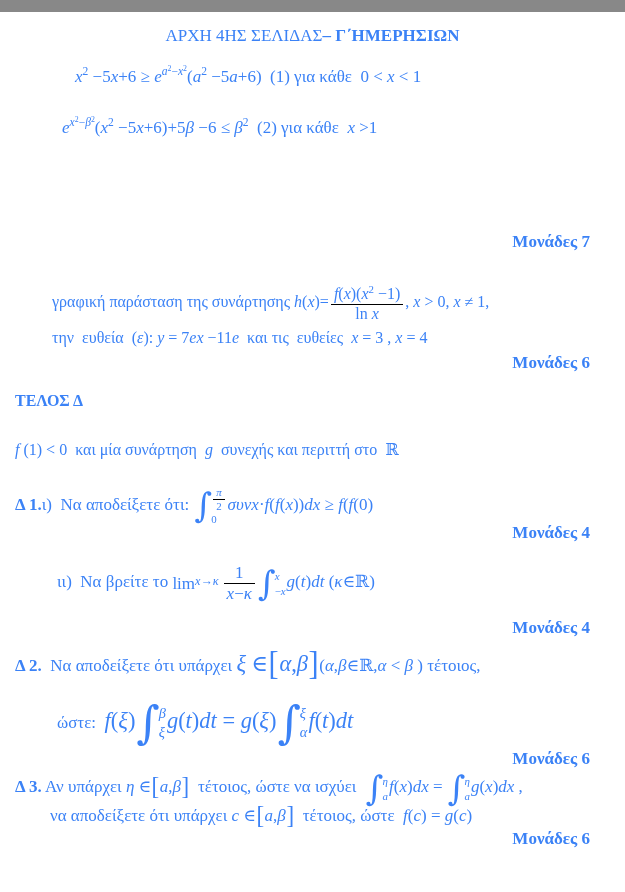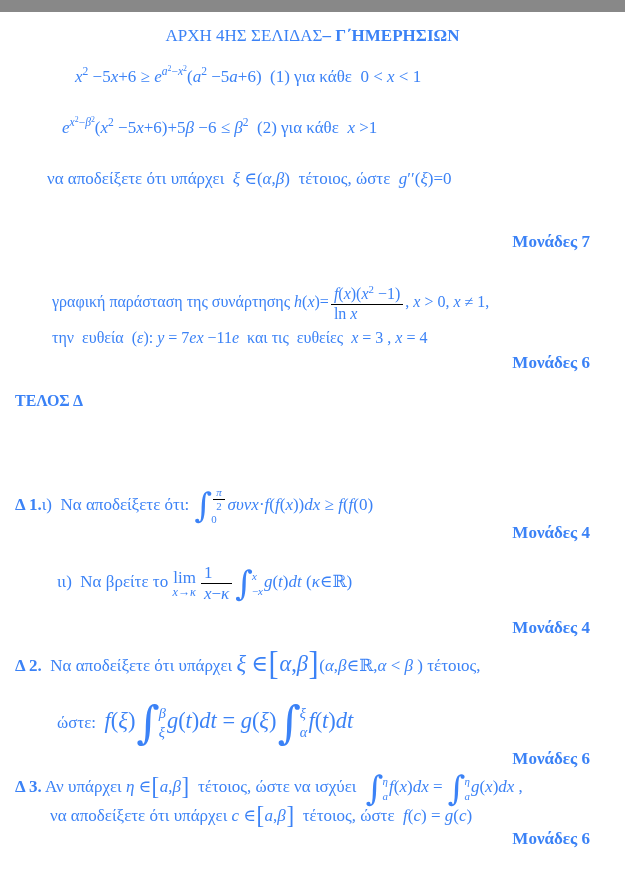--- a/index.html
+++ b/index.html
@@ -20,57 +20,57 @@
   .marks{position:absolute;right:35px;font-weight:bold;font-size:17px;white-space:pre;}
   .footer{top:850px;left:0;width:100%;text-align:center;font-size:17px;}
   .footer .ft{text-decoration:underline;}
 
   
   .mu{font-style:normal;}
   .mi{font-style:italic;}
   .msup{font-size:68%;vertical-align:0.55em;}
   .mbig{font-size:150%;vertical-align:-0.08em;line-height:0.8;display:inline-block;transform:scaleX(0.9);}
   .mlg{font-size:132%;}
-  .mfrac{display:inline-block;text-align:left;vertical-align:middle;margin:0 2px;}
+  .mfrac{display:inline-block;text-align:center;vertical-align:middle;margin:0 2px;}
   .mfrac .mnum{display:block;padding:0 3px 1px 3px;border-bottom:1.2px solid #000;line-height:1.05;}
   .mfrac .mden{display:block;padding:1px 3px 0 3px;line-height:1.05;}
   .mint{display:inline-flex;align-items:center;vertical-align:middle;margin:0 1px;}
   .misign{font-size:200%;line-height:0.85;font-family:"DejaVu Serif","DejaVu Sans",serif;}
   .milims{display:inline-flex;flex-direction:column;justify-content:space-between;align-self:stretch;font-size:64%;padding:1px 0;margin-left:-1px;}
   .misup{display:block;}
   .misub{display:block;margin-top:auto;}
-  .mlim{display:inline-flex;flex-direction:column;align-items:flex-end;vertical-align:middle;line-height:1;margin-right:3px;}
+  .mlim{display:inline-flex;flex-direction:row;align-items:flex-start;vertical-align:middle;line-height:1;margin-right:3px;}
   .mlimtop{line-height:1;}
   .mlimunder{font-size:72%;line-height:1;}
 </style>
 </head>
 <body>
 
 <div class="page">
 
   <div class="line header"><span>ΑΡΧΗ 4ΗΣ ΣΕΛΙΔΑΣ</span><span class="lbl">– Γ΄ΗΜΕΡΗΣΙΩΝ</span></div>
 
   <div class="line fline" style="top:52px;left:75px;"><span class="mi">x</span><span class="msup"><span class="mu">2</span></span><span class="mu"> −5</span><span class="mi">x</span><span class="mu">+6 ≥ </span><span class="mi">e</span><span class="msup"><span class="mi">a</span><span class="msup"><span class="mu">2</span></span><span class="mu">−</span><span class="mi">x</span><span class="msup"><span class="mu">2</span></span></span><span class="mu">(</span><span class="mi">a</span><span class="msup"><span class="mu">2</span></span><span class="mu"> −5</span><span class="mi">a</span><span class="mu">+6)  (1) για κάθε  0 &lt; </span><span class="mi">x</span><span class="mu"> &lt; 1</span></div>
 
   <div class="line fline" style="top:103px;left:62px;"><span class="mi">e</span><span class="msup"><span class="mi">x</span><span class="msup"><span class="mu">2</span></span><span class="mu">−</span><span class="mi">β</span><span class="msup"><span class="mu">2</span></span></span><span class="mu">(</span><span class="mi">x</span><span class="msup"><span class="mu">2</span></span><span class="mu"> −5</span><span class="mi">x</span><span class="mu">+6)+5</span><span class="mi">β</span><span class="mu"> −6 ≤ </span><span class="mi">β</span><span class="msup"><span class="mu">2</span></span><span class="mu">  (2) για κάθε  </span><span class="mi">x</span><span class="mu"> &gt;1</span></div>
 
-  <div class="line fline" style="top:156px;left:47px;"><span class="mu">να αποδείξετε ότι υπάρχει  </span><span class="mi">ξ</span><span class="mu"> ∈(</span><span class="mi">α</span><span class="mu">,</span><span class="mi">β</span><span class="mu">)  τέτοιος, ώστε  </span><span class="mi">g</span><span class="mu">′′(</span><span class="mi">ξ</span><span class="mu">)=0</span></div>
 
   <div class="marks" style="top:220px;">Μονάδες 7</div>
 
 
   <div class="line" style="top:272px;left:52px;"><span class="mu">γραφική παράσταση της συνάρτησης </span><span class="mi">h</span><span class="mu">(</span><span class="mi">x</span><span class="mu">)=</span><span class="mfrac"><span class="mnum"><span class="mi">f</span><span class="mu">(</span><span class="mi">x</span><span class="mu">)(</span><span class="mi">x</span><span class="msup"><span class="mu">2</span></span><span class="mu"> −1)</span></span><span class="mden"><span class="mu">ln </span><span class="mi">x</span></span></span><span class="mu">, </span><span class="mi">x</span><span class="mu"> &gt; 0, </span><span class="mi">x</span><span class="mu"> ≠ 1,</span></div>
 
   <div class="line" style="top:317px;left:52px;"><span class="mu">την  ευθεία  (</span><span class="mi">ε</span><span class="mu">): </span><span class="mi">y</span><span class="mu"> = 7</span><span class="mi">ex</span><span class="mu"> −11</span><span class="mi">e</span><span class="mu">  και τις  ευθείες  </span><span class="mi">x</span><span class="mu"> = 3 , </span><span class="mi">x</span><span class="mu"> = 4</span></div>
 
   <div class="marks" style="top:341px;">Μονάδες 6</div>
 
   <div class="line lbl" style="top:380px;left:15px;">ΤΕΛΟΣ Δ</div>
 
 
+  <div class="line" style="top:428px;left:15px;"><span class="mi">f</span><span class="mu"> (1) &lt; 0  και μία συνάρτηση  </span><span class="mi">g</span><span class="mu">  συνεχής και περιττή στο  ℝ</span></div>
 
   <div class="line fline" style="top:474px;left:15px;"><span class="lbl">Δ 1.</span><span>ι)  Να αποδείξετε ότι: </span><span><span class="mint"><span class="misign">∫</span><span class="milims"><span class="misup"><span class="mfrac"><span class="mnum"><span class="mi">π</span></span><span class="mden"><span class="mu">2</span></span></span></span><span class="misub"><span class="mu">0</span></span></span></span><span class="mi">συνx</span><span class="mu">·</span><span class="mi">f</span><span class="mu">(</span><span class="mi">f</span><span class="mu">(</span><span class="mi">x</span><span class="mu">))</span><span class="mi">dx</span><span class="mu"> ≥ </span><span class="mi">f</span><span class="mu">(</span><span class="mi">f</span><span class="mu">(0)</span></span></div>
 
   <div class="marks" style="top:511px;">Μονάδες 4</div>
 
   <div class="line fline" style="top:552px;left:57px;"><span>ιι)  Να βρείτε το </span><span><span class="mlim"><span class="mlimtop">lim</span><span class="mlimunder"><span class="mi">x</span><span class="mu">→</span><span class="mi">κ</span></span></span><span class="mfrac"><span class="mnum"><span class="mu">1</span></span><span class="mden"><span class="mi">x</span><span class="mu">−</span><span class="mi">κ</span></span></span><span class="mint"><span class="misign">∫</span><span class="milims"><span class="misup"><span class="mi">x</span></span><span class="misub"><span class="mu">−</span><span class="mi">x</span></span></span></span><span class="mi">g</span><span class="mu">(</span><span class="mi">t</span><span class="mu">)</span><span class="mi">dt</span><span class="mu"> (</span><span class="mi">κ</span><span class="mu">∈ℝ)</span></span></div>
 
   <div class="marks" style="top:606px;">Μονάδες 4</div>
 
   <div class="line fline" style="top:638px;left:15px;"><span class="lbl">Δ 2.</span><span><span class="mu">  Να αποδείξετε ότι υπάρχει </span><span class="mlg"><span class="mi">ξ</span><span class="mu"> ∈</span><span class="mbig">[</span><span class="mi">α</span><span class="mu">,</span><span class="mi">β</span><span class="mbig">]</span></span><span class="mu">(</span><span class="mi">α</span><span class="mu">,</span><span class="mi">β</span><span class="mu">∈ℝ,</span><span class="mi">α</span><span class="mu"> &lt; </span><span class="mi">β</span><span class="mu"> ) τέτοιος,</span></span></div>

